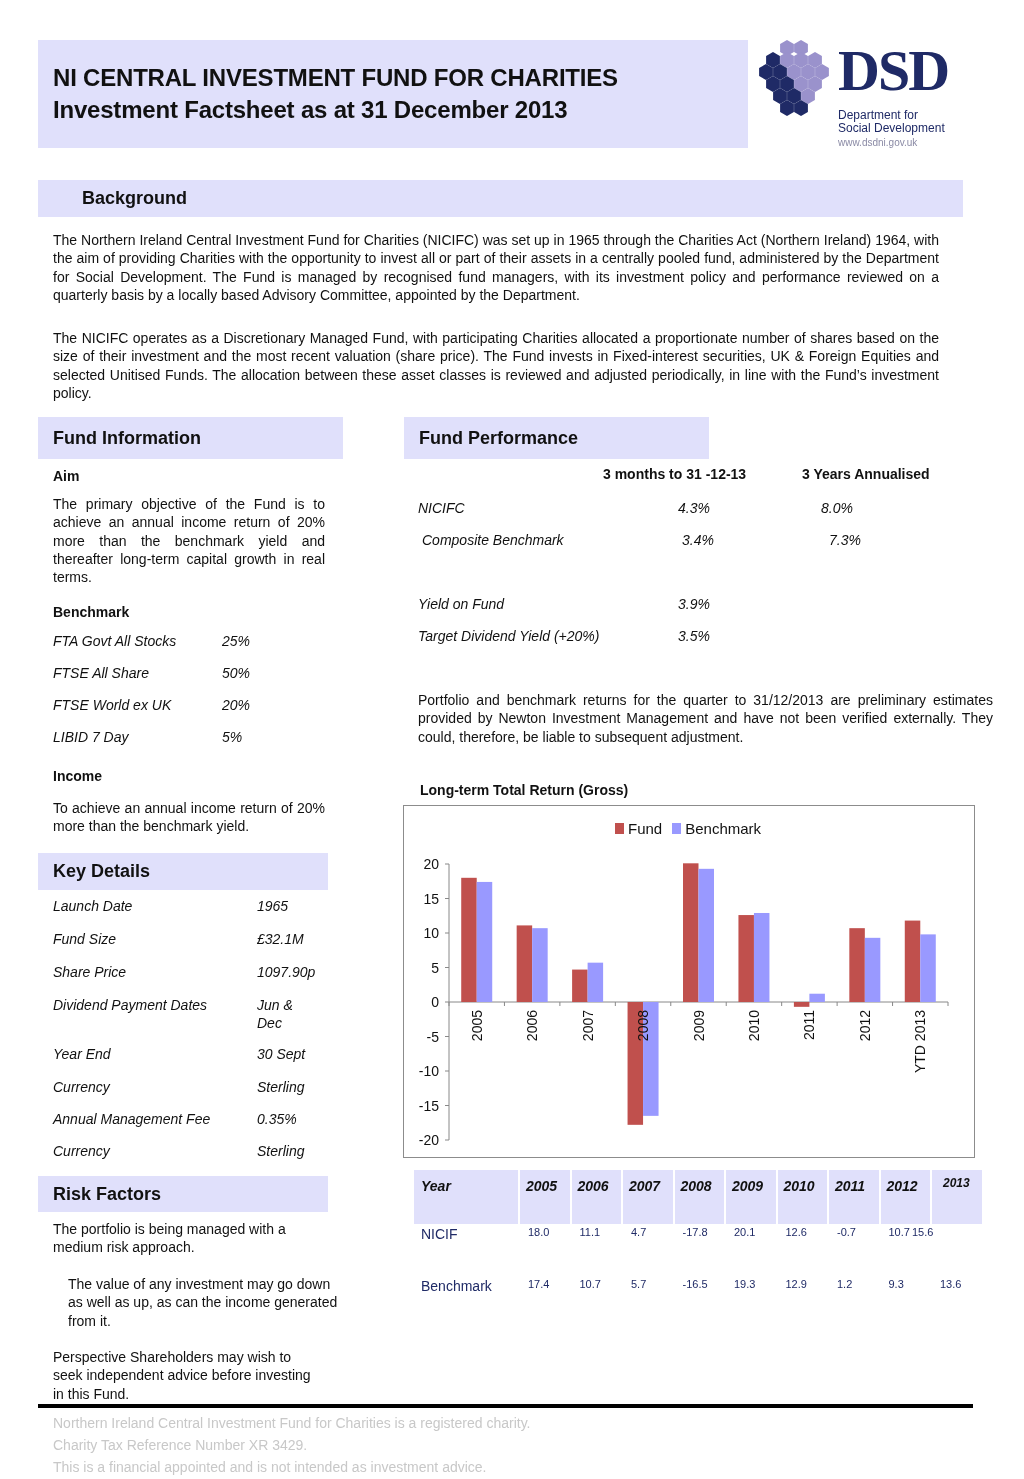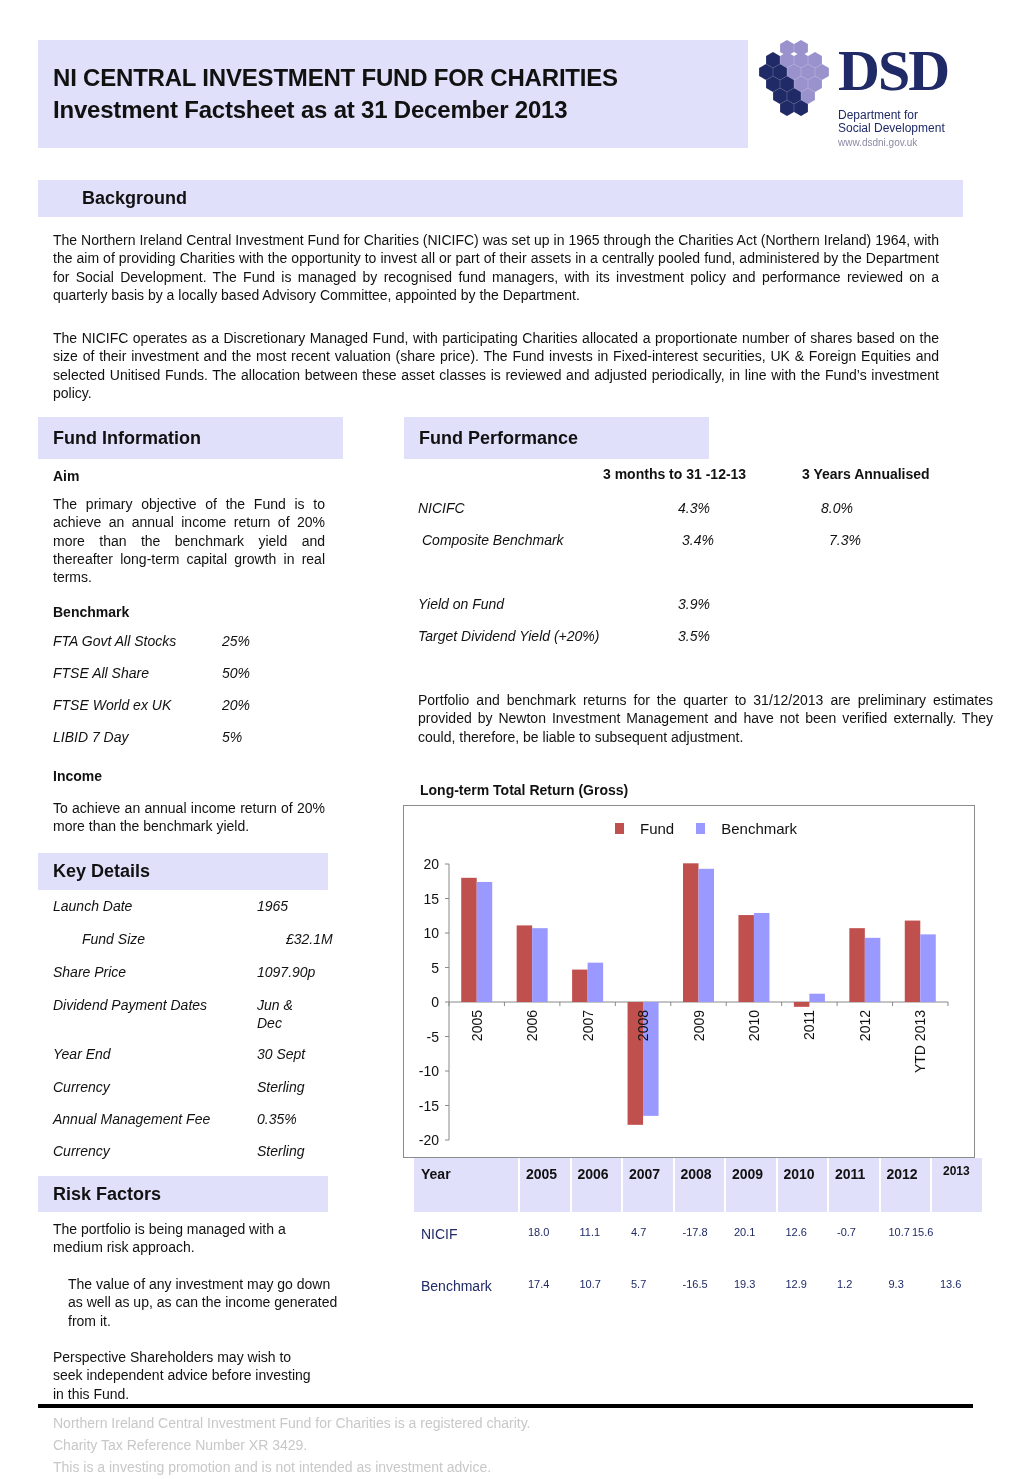--- a/index.html
+++ b/index.html
@@ -12,21 +12,21 @@
   .title-l2 { left:53px; top:96px; font-size:24px; font-weight:bold; letter-spacing:-0.2px; }
   .logo-dsd { left:838px; top:42px; font-family:"Liberation Serif", serif; font-size:58px; font-weight:bold; color:#1f2a66; letter-spacing:-2px; line-height:1; }
   .logo-sub { left:838px; top:109px; font-size:12px; color:#1f2a66; line-height:13px; }
   .logo-url { left:838px; top:137px; font-size:10px; color:#8a8aa5; }
   .sec-head { font-size:18px; font-weight:bold; padding-left:15px; box-sizing:border-box; display:flex; align-items:center; }
   .para { font-size:14px; line-height:18.3px; text-align:justify; }
   .lbl-b { font-size:14px; font-weight:bold; }
   .txt { font-size:14px; }
   .row { font-size:14px;font-style:italic; }
   .chart-frame { left:403px; top:805px; width:572px; height:353px; border:1px solid #8c8c8c; box-sizing:border-box; background:#fff; }
-  .legend { left:615px; top:820px; font-size:15px; display:flex; align-items:center; gap:16px; }
+  .legend { left:615px; top:820px; font-size:15px; display:flex; align-items:center; gap:4px; }
   .legend .sw { width:9px; height:11px; display:inline-block; }
   .tbl-head-cell { background:#e0e0fb; font-weight:bold; font-size:14px; }
   .num { font-size:11px; color:#1f2a66; }
   .rowlabel { font-size:14px; color:#1f2a66; }
   .footer-rule { left:38px; top:1404px; width:935px; height:4px; background:#000; }
   .footer-line { left:53px; font-size:14px; color:#c8c8c8; }
 </style>
 </head>
 <body>
 
@@ -101,21 +101,21 @@
 <div class="abs para" style="left:53px;top:799px;width:272px;">To achieve an annual income return of 20% more than the benchmark yield.</div>
 
 <div class="abs band sec-head" style="left:38px;top:853px;width:290px;height:37px;">
   <span>Key Details</span>
 </div>
 <div class="abs" style="left:53px;top:898px;width:280px;">
   <div class="row" style="height:33px;position:relative;">
     <span>Launch Date</span>
     <span style="position:absolute;left:204px;">1965</span>
   </div>
-  <div class="row" style="height:33px;position:relative;margin-left:29px;">
+  <div class="row" style="height:33px;position:relative;">
     <span>Fund Size</span>
     <span style="position:absolute;left:204px;">£32.1M</span>
   </div>
   <div class="row" style="height:32px;position:relative;">
     <span>Share Price</span>
     <span style="position:absolute;left:204px;">1097.90p</span>
   </div>
   <div class="row" style="height:50px;position:relative;line-height:18px;">
     <span>Dividend Payment Dates</span>
     <span style="position:absolute;left:204px;width:55px;">Jun &amp; Dec</span>
@@ -233,21 +233,21 @@
     <text x="0" y="0" text-anchor="end" font-size="14" font-family="Liberation Sans, sans-serif" fill="#111" transform="translate(411.38888888888886,205) rotate(-90)">2011</text>
     <rect x="446.3333333333333" y="123.17" width="15.5" height="73.83" fill="#c0504d"></rect>
     <rect x="461.8333333333333" y="132.82999999999998" width="15.5" height="64.17000000000002" fill="#9999ff"></rect>
     <text x="0" y="0" text-anchor="end" font-size="14" font-family="Liberation Sans, sans-serif" fill="#111" transform="translate(466.8333333333333,205) rotate(-90)">2012</text>
     <rect x="501.7777777777777" y="115.58" width="15.5" height="81.42" fill="#c0504d"></rect>
     <rect x="517.2777777777777" y="129.38" width="15.5" height="67.62" fill="#9999ff"></rect>
     <text x="0" y="0" text-anchor="end" font-size="14" font-family="Liberation Sans, sans-serif" fill="#111" transform="translate(522.2777777777777,205) rotate(-90)">YTD 2013</text>
   </svg>
 
 <div class="abs" style="left:414px;top:1158px;width:572px;height:240px;">
-  <div id="tbl-head" style="position:absolute;left:0;top:0;height:36px;width:572px;">
+  <div id="tbl-head" style="position:absolute;left:0;top:12px;height:36px;width:572px;font-style:italic;">
       <div class="tbl-head-cell" style="position: absolute; left: 0px; top: 0px; width: 104px; height: 54px; padding: 8px 0px 0px 7px; box-sizing: border-box;">Year</div>
       <div class="tbl-head-cell" style="position: absolute; left: 106px; top: 0px; width: 49.5px; height: 54px; padding: 8px 0px 0px 6px; box-sizing: border-box; font-size: 14px;">2005</div>
       <div class="tbl-head-cell" style="position: absolute; left: 157.5px; top: 0px; width: 49.5px; height: 54px; padding: 8px 0px 0px 6px; box-sizing: border-box; font-size: 14px;">2006</div>
       <div class="tbl-head-cell" style="position: absolute; left: 209px; top: 0px; width: 49.5px; height: 54px; padding: 8px 0px 0px 6px; box-sizing: border-box; font-size: 14px;">2007</div>
       <div class="tbl-head-cell" style="position: absolute; left: 260.5px; top: 0px; width: 49.5px; height: 54px; padding: 8px 0px 0px 6px; box-sizing: border-box; font-size: 14px;">2008</div>
       <div class="tbl-head-cell" style="position: absolute; left: 312px; top: 0px; width: 49.5px; height: 54px; padding: 8px 0px 0px 6px; box-sizing: border-box; font-size: 14px;">2009</div>
       <div class="tbl-head-cell" style="position: absolute; left: 363.5px; top: 0px; width: 49.5px; height: 54px; padding: 8px 0px 0px 6px; box-sizing: border-box; font-size: 14px;">2010</div>
       <div class="tbl-head-cell" style="position: absolute; left: 415px; top: 0px; width: 49.5px; height: 54px; padding: 8px 0px 0px 6px; box-sizing: border-box; font-size: 14px;">2011</div>
       <div class="tbl-head-cell" style="position: absolute; left: 466.5px; top: 0px; width: 49.5px; height: 54px; padding: 8px 0px 0px 6px; box-sizing: border-box; font-size: 14px;">2012</div>
       <div class="tbl-head-cell" style="position: absolute; left: 518px; top: 0px; width: 49.5px; height: 54px; padding: 6px 0px 0px 11px; box-sizing: border-box; font-size: 12px;">2013</div>
@@ -272,13 +272,13 @@
       <div class="num" style="position: absolute; left: 371.5px; top: 66px;">12.9</div>
       <div class="num" style="position: absolute; left: 423px; top: 66px;">1.2</div>
       <div class="num" style="position: absolute; left: 474.5px; top: 66px;">9.3</div>
       <div class="num" style="position: absolute; left: 526px; top: 66px;">13.6</div>
     </div>
 </div>
 
 <div class="abs footer-rule"></div>
 <div class="abs footer-line" style="top:1415px;">Northern Ireland Central Investment Fund for Charities is a registered charity.</div>
 <div class="abs footer-line" style="top:1437px;">Charity Tax Reference Number XR 3429.</div>
-<div class="abs footer-line" style="top:1459px;">This is a investing promotion and is not intended as investment advice.</div>
+<div class="abs footer-line" style="top:1459px;">This is a financial appointed and is not intended as investment advice.</div>
 
 </body></html>

